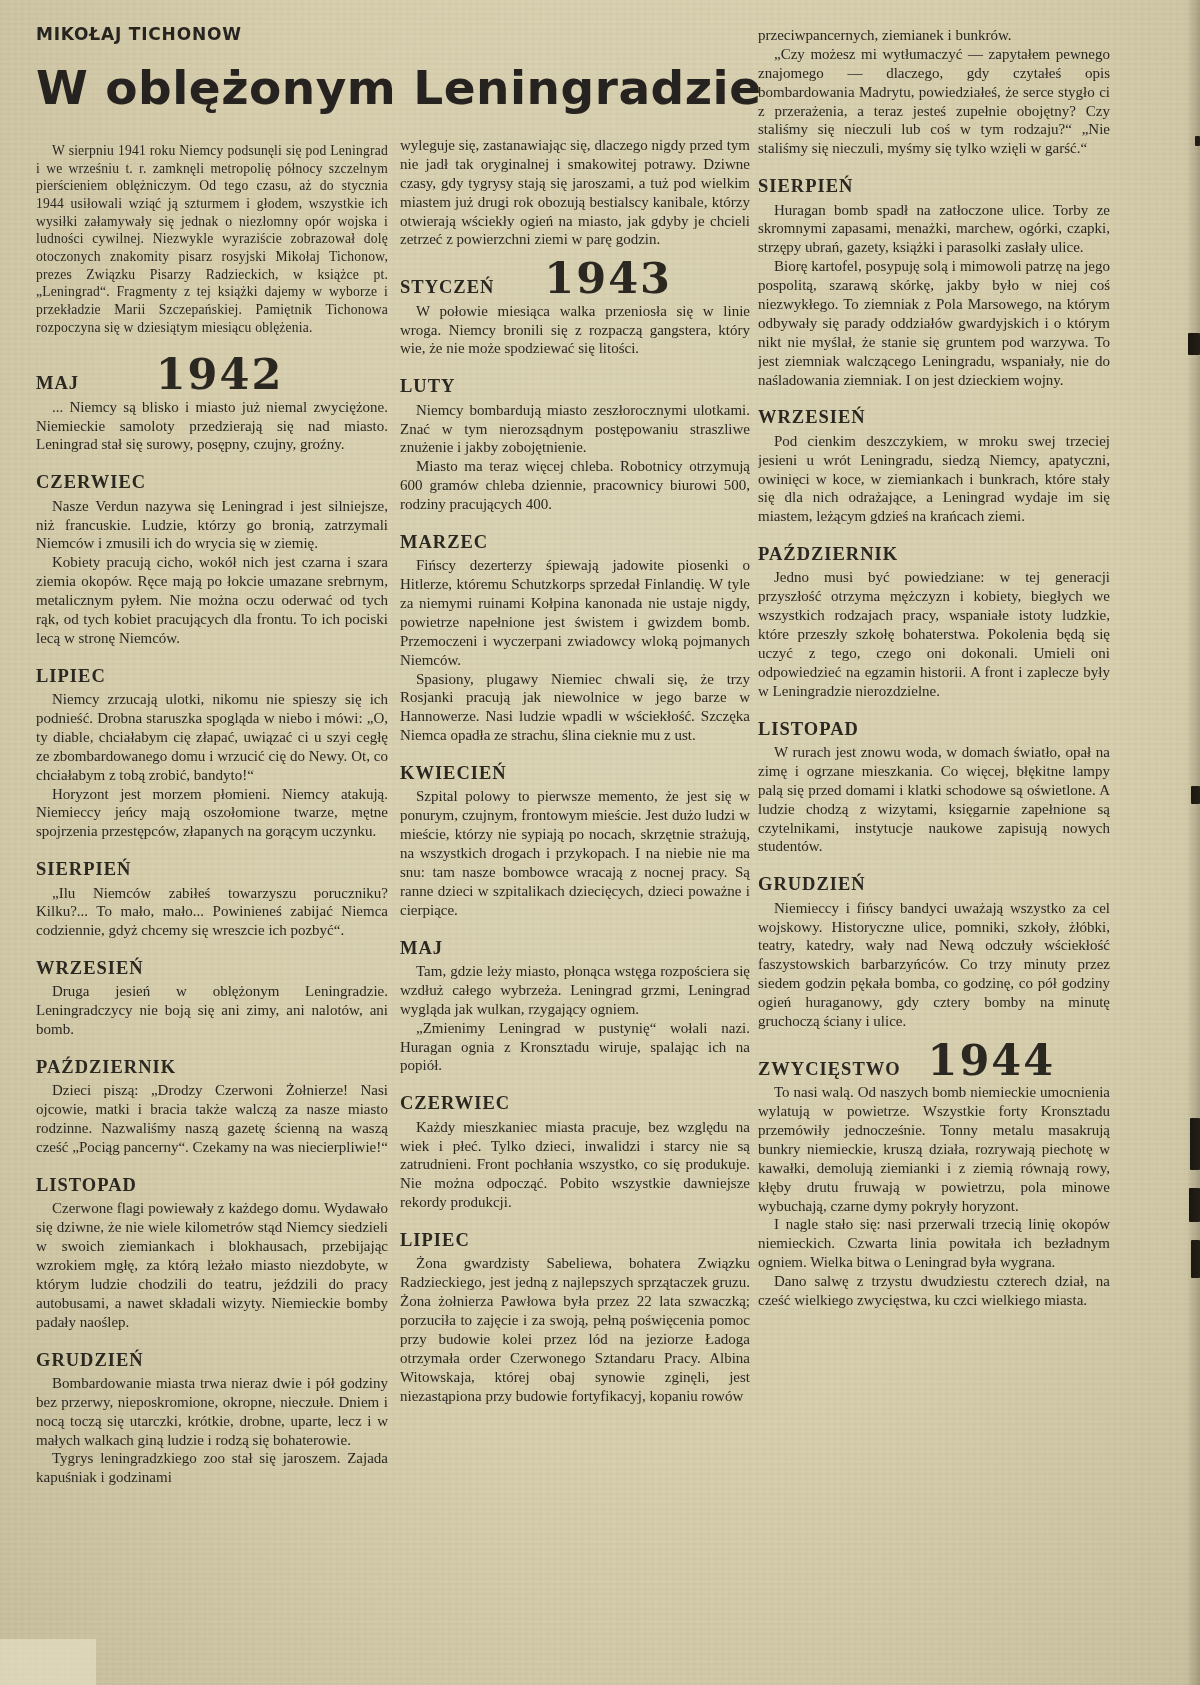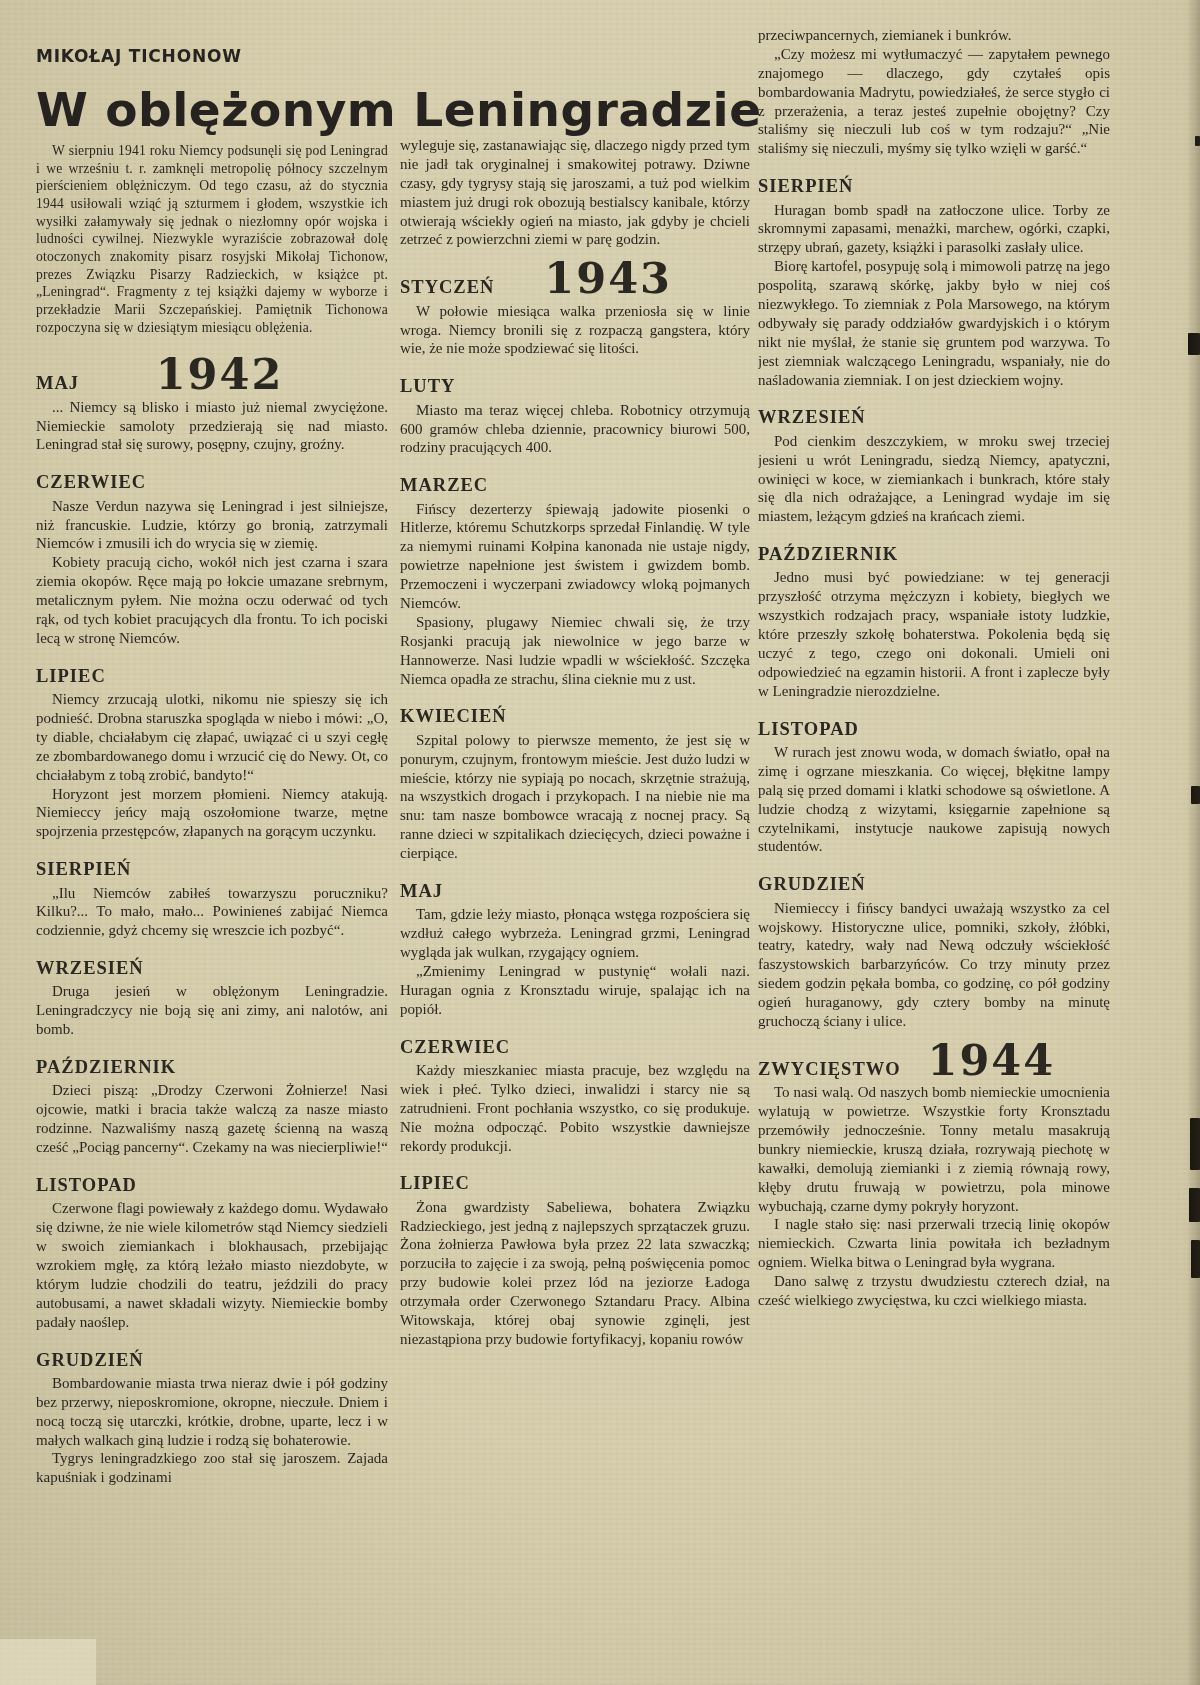--- a/index.html
+++ b/index.html
@@ -29,21 +29,21 @@
   .artifact {
     position: absolute;
     background: #17140f;
     border-radius: 1px;
   }
   .corner-patch {
     position: absolute;
     background: rgba(238,232,206,0.55);
   }
 
-  header.masthead { position: absolute; left: 36px; top: 46px; width: 715px; }
+  header.masthead { position: absolute; left: 36px; top: 24px; width: 715px; }
   .author {
     font-family: "DejaVu Sans", sans-serif;
     font-weight: bold;
     font-size: 17px;
     letter-spacing: 0.8px;
     color: #272420;
   }
   .title {
     margin: 16px 0 0 0;
     font-family: "DejaVu Sans", sans-serif;
@@ -149,20 +149,21 @@
     <section class="col" id="col-2">
         <p class="para noindent">wyleguje się, zastanawiając się, dlaczego nigdy przed tym nie jadł tak oryginalnej i smakowitej potrawy. Dziwne czasy, gdy tygrysy stają się jaroszami, a tuż pod wielkim miastem już drugi rok obozują bestialscy kanibale, którzy otwierają wściekły ogień na miasto, jak gdyby je chcieli zetrzeć z powierzchni ziemi w parę godzin.</p>
         <div class="sec-head">
           <span class="month">STYCZEŃ</span>
           <span class="year">1943</span>
         </div>
         <p class="para">W połowie miesiąca walka przeniosła się w linie wroga. Niemcy bronili się z rozpaczą gangstera, który wie, że nie może spodziewać się litości.</p>
         <div class="sec-head">
           <span class="month">LUTY</span>
         </div>
+        <p class="para">Niemcy bombardują miasto zeszłorocznymi ulotkami. Znać w tym nierozsądnym postępowaniu straszliwe znużenie i jakby zobojętnienie.</p>
         <p class="para">Miasto ma teraz więcej chleba. Robotnicy otrzymują 600 gramów chleba dziennie, pracownicy biurowi 500, rodziny pracujących 400.</p>
         <div class="sec-head">
           <span class="month">MARZEC</span>
         </div>
         <p class="para">Fińscy dezerterzy śpiewają jadowite piosenki o Hitlerze, któremu Schutzkorps sprzedał Finlandię. W tyle za niemymi ruinami Kołpina kanonada nie ustaje nigdy, powietrze napełnione jest świstem i gwizdem bomb. Przemoczeni i wyczerpani zwiadowcy wloką pojmanych Niemców.</p>
         <p class="para">Spasiony, plugawy Niemiec chwali się, że trzy Rosjanki pracują jak niewolnice w jego barze w Hannowerze. Nasi ludzie wpadli w wściekłość. Szczęka Niemca opadła ze strachu, ślina cieknie mu z ust.</p>
         <div class="sec-head">
           <span class="month">KWIECIEŃ</span>
         </div>
         <p class="para">Szpital polowy to pierwsze memento, że jest się w ponurym, czujnym, frontowym mieście. Jest dużo ludzi w mieście, którzy nie sypiają po nocach, skrzętnie strażują, na wszystkich drogach i przykopach. I na niebie nie ma snu: tam nasze bombowce wracają z nocnej pracy. Są ranne dzieci w szpitalikach dziecięcych, dzieci poważne i cierpiące.</p>

